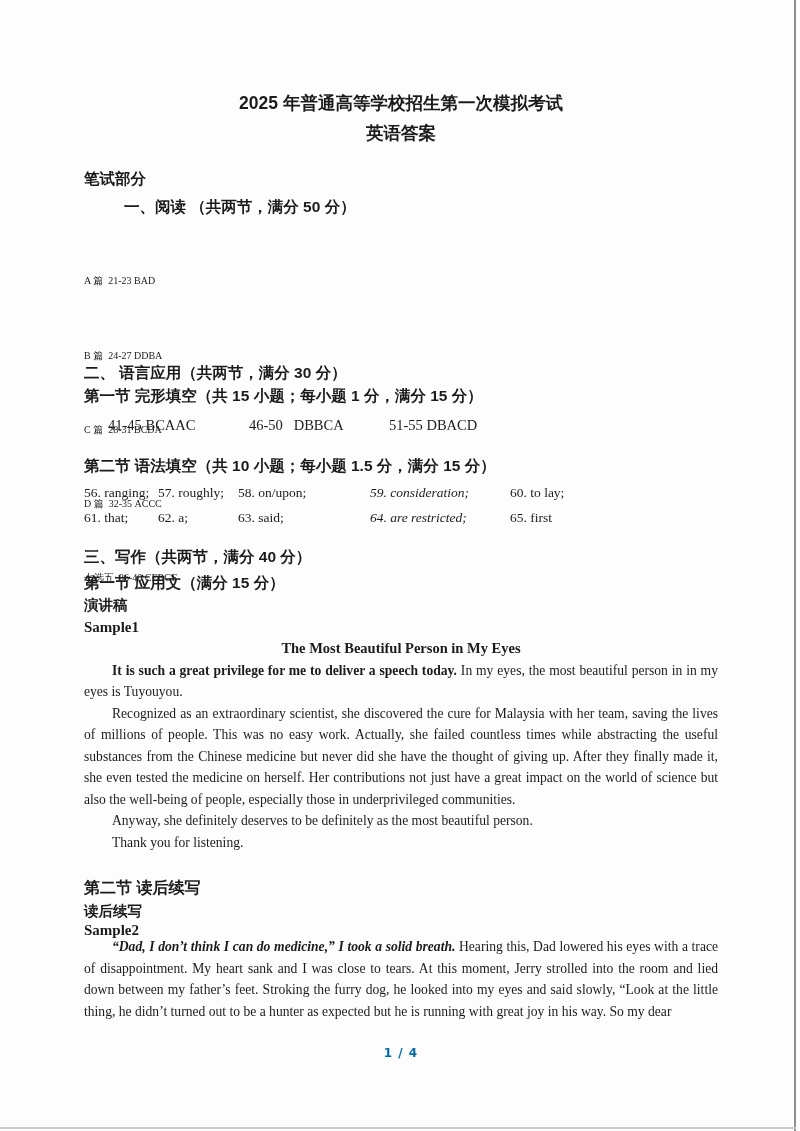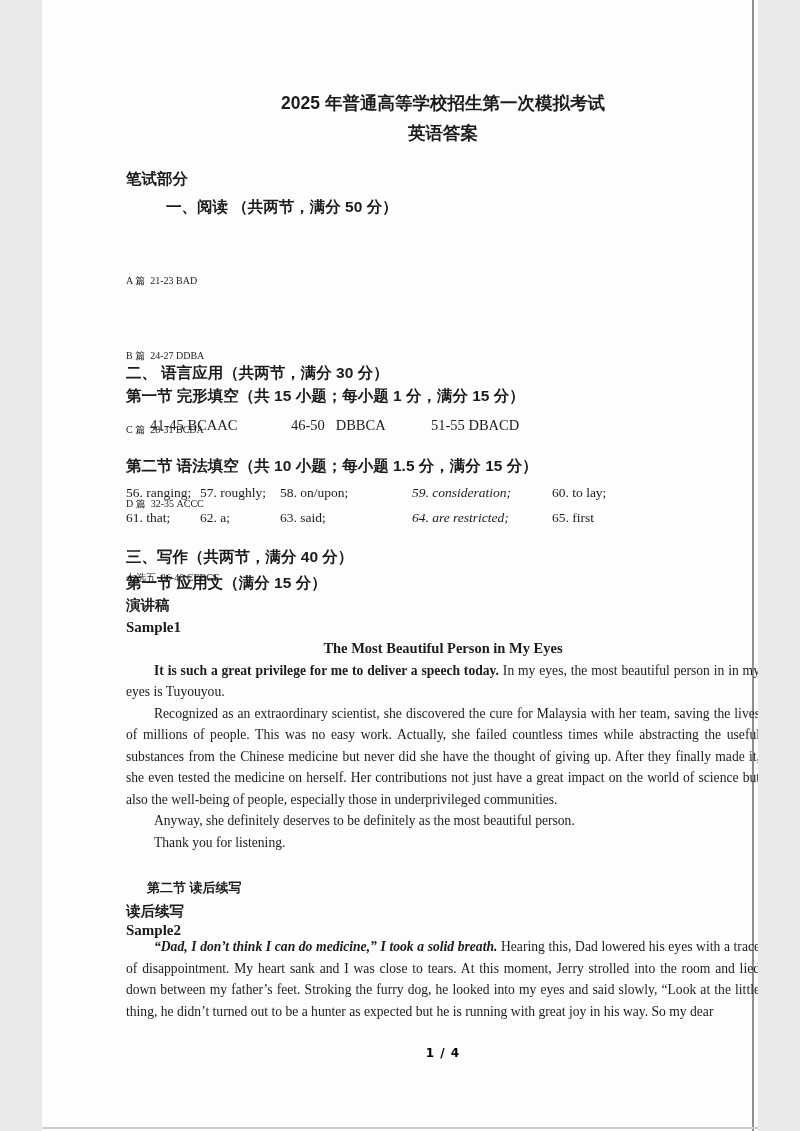--- a/index.html
+++ b/index.html
@@ -1,18 +1,18 @@
 <!DOCTYPE html>
 <html><head>
 <meta charset="utf-8">
 <style>
   html,body{margin:0;padding:0;background:#e9e9e9;}
   .page{
     position:relative;
-    width:716px;height:1131px;
+    width:800px;height:1131px;
     background:#fdfdfd;
     color:#1b1b1b;
     font-family:"Liberation Serif","DejaVu Serif",serif;
     overflow:hidden;
     margin:0 auto;
   }
   .scan-edge-right{position:absolute;top:0;right:4px;width:2px;height:100%;background:#8f8f8f;}
   .scan-edge-bottom{position:absolute;left:0;bottom:2px;width:796px;height:2px;background:#cdcdcd;}
   .content{position:absolute;left:84px;width:634px;top:0;}
   .block{position:absolute;left:0;right:0;}
@@ -39,28 +39,28 @@
   .grammar-row .g5{flex:1;}
   .writing-heading{top:544px;font-size:15.5px;line-height:25px;}
   .part1-heading{top:570px;font-size:15.5px;line-height:25px;}
   .speech-label{top:594px;font-size:14.5px;line-height:22px;}
   .sample1-label{top:616px;font-size:15px;line-height:22px;font-weight:bold;}
   .essay{top:638px;font-size:13.6px;line-height:21.5px;text-align:justify;}
   .essay p{margin:0;text-indent:28px;}
   .essay .essay-title{text-align:center;font-weight:bold;text-indent:0;font-size:14.5px;}
   .essay .lead{font-weight:bold;}
   .essay .closing{font-weight:normal;}
-  .part2-heading{top:875px;font-size:13px;line-height:25px;margin-left:21px;}
+  .part2-heading{top:875px;font-size:16px;line-height:25px;}
   .continuation-label{top:900px;font-size:14.5px;line-height:22px;}
   .sample2-label{top:920px;font-size:15px;line-height:21px;font-weight:bold;}
   .essay2{top:936px;font-size:13.6px;line-height:21.5px;text-align:justify;}
   .essay2 p{margin:0;text-indent:28px;}
   .essay2 .lead-italic{font-weight:bold;font-style:italic;}
   .footer{top:1045px;text-align:center;font-family:"DejaVu Sans","Liberation Sans",sans-serif;
-          font-weight:600;font-size:12px;line-height:16px;letter-spacing:1px;color:#000000;}
+          font-weight:600;font-size:12px;line-height:16px;letter-spacing:1px;color:#0369a1;}
 </style>
 </head>
 <body>
 
 <div class="page">
   <div class="scan-edge-right"></div>
   <div class="scan-edge-bottom"></div>
 
   <div class="content">
 

